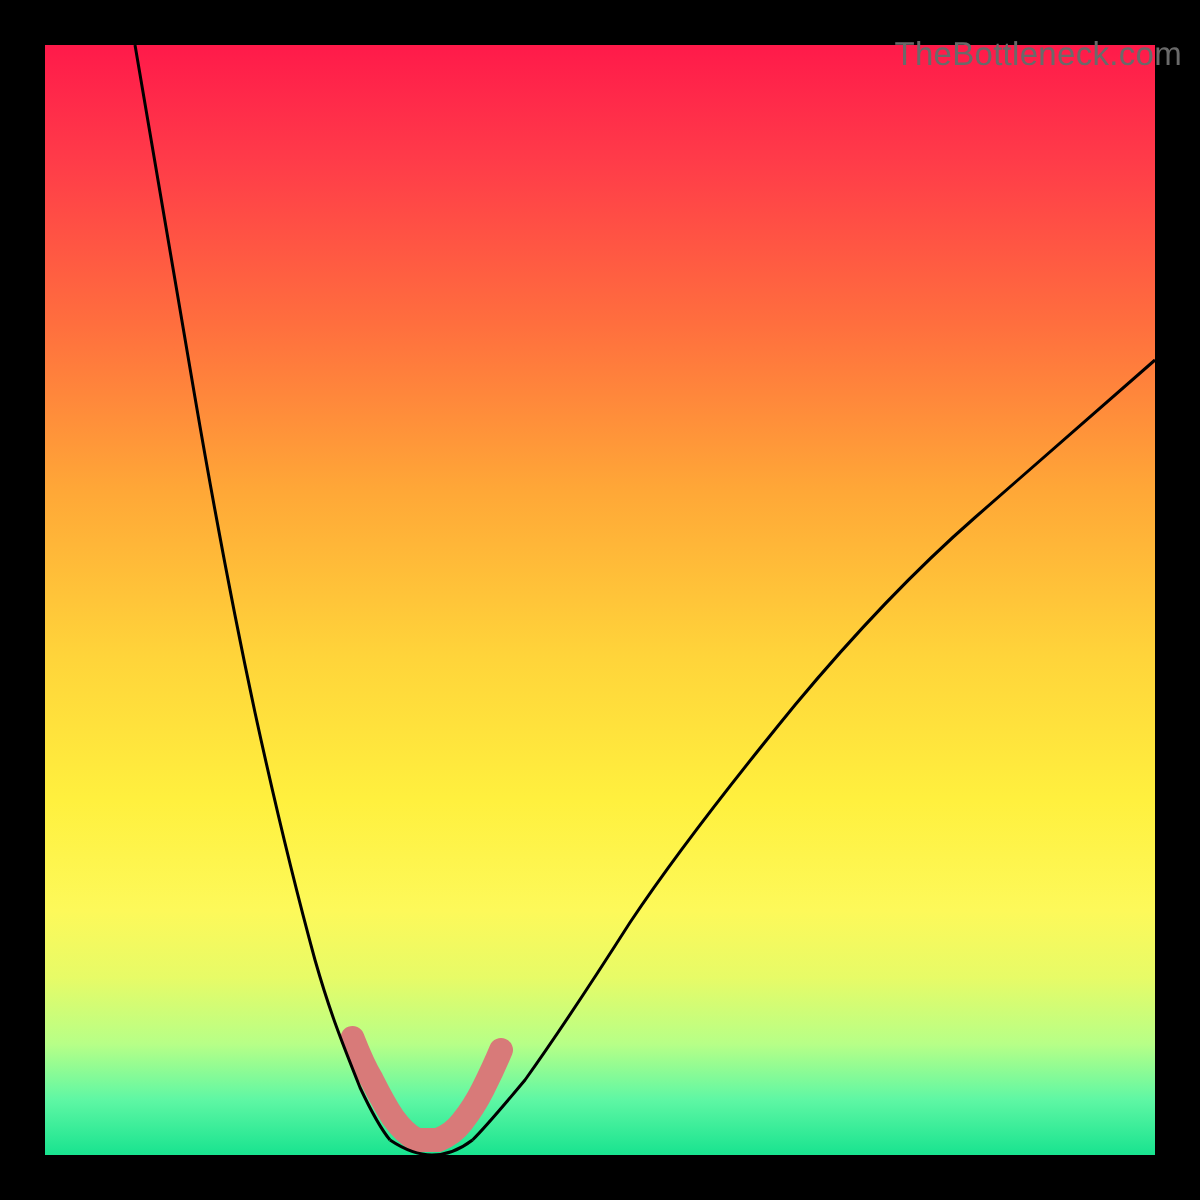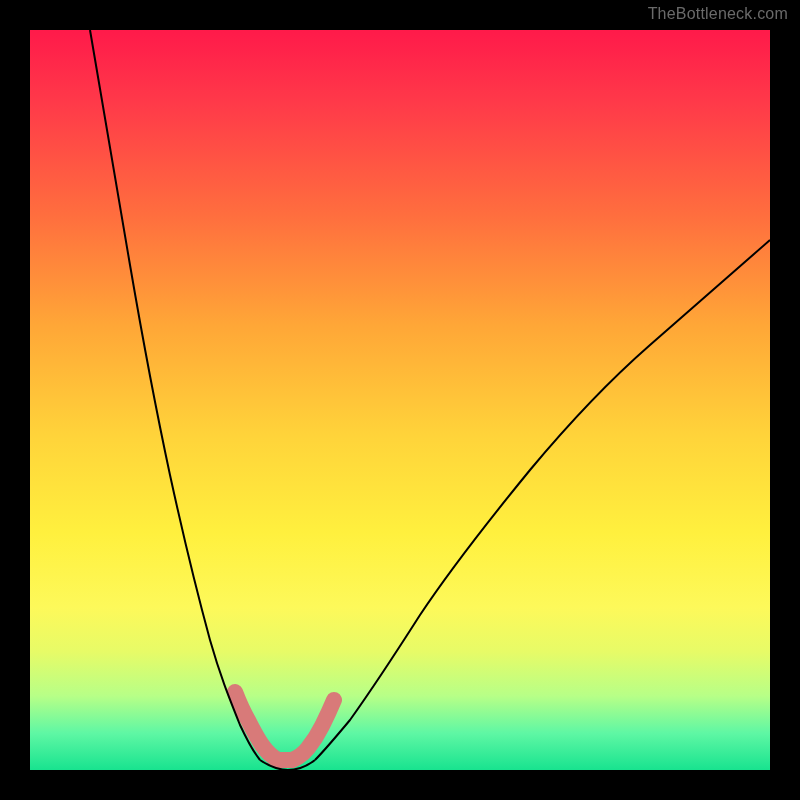--- a/index.html
+++ b/index.html
@@ -25,24 +25,24 @@
       #ffd43a 55%,
       #fff03e 68%,
       #fdf95a 78%,
       #e7fb67 84%,
       #b7ff87 90%,
       #5ff7a4 95%,
       #18e38f 100%);
   }
   .watermark {
     position: absolute;
-    top: 5px;
+    top: 23px;
     right: 12px;
     color: #6a6a6a;
-    font-size: 16px;
+    font-size: 22px;
     letter-spacing: 0.2px;
     font-weight: 500;
   }
   svg.curves {
     position: absolute;
     left: 0;
     top: 0;
     width: 740px;
     height: 740px;
     overflow: visible;

